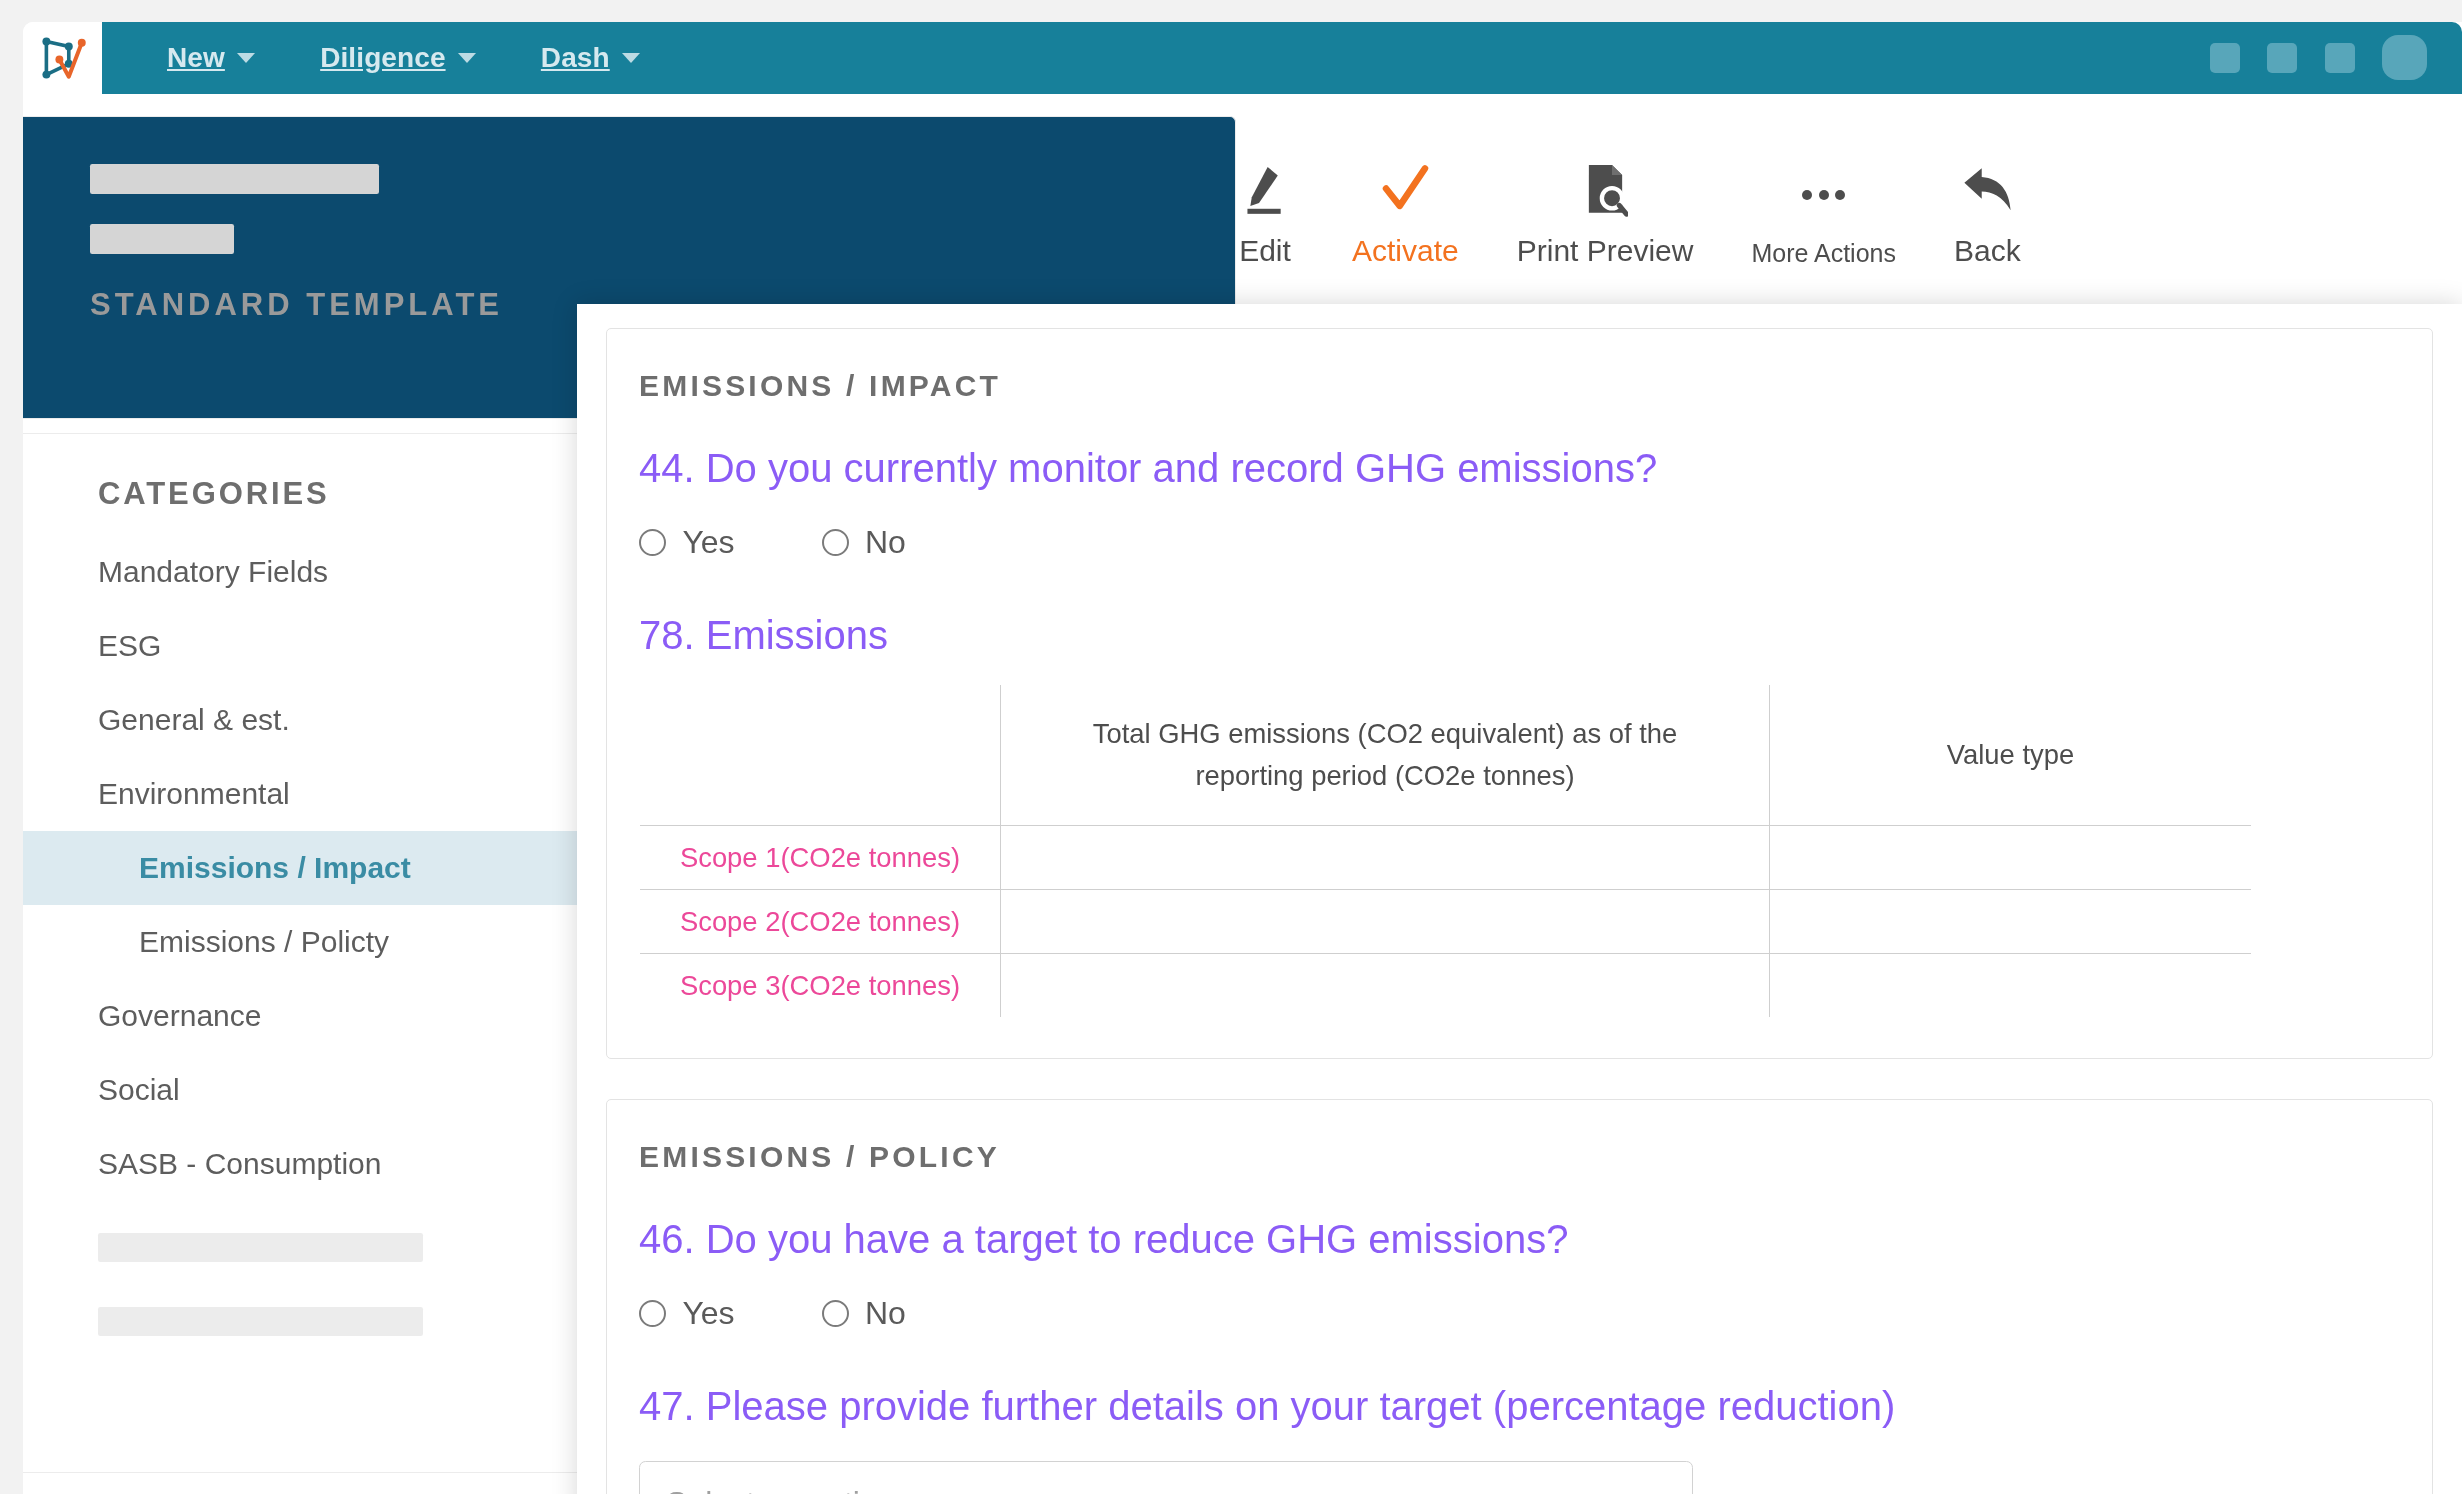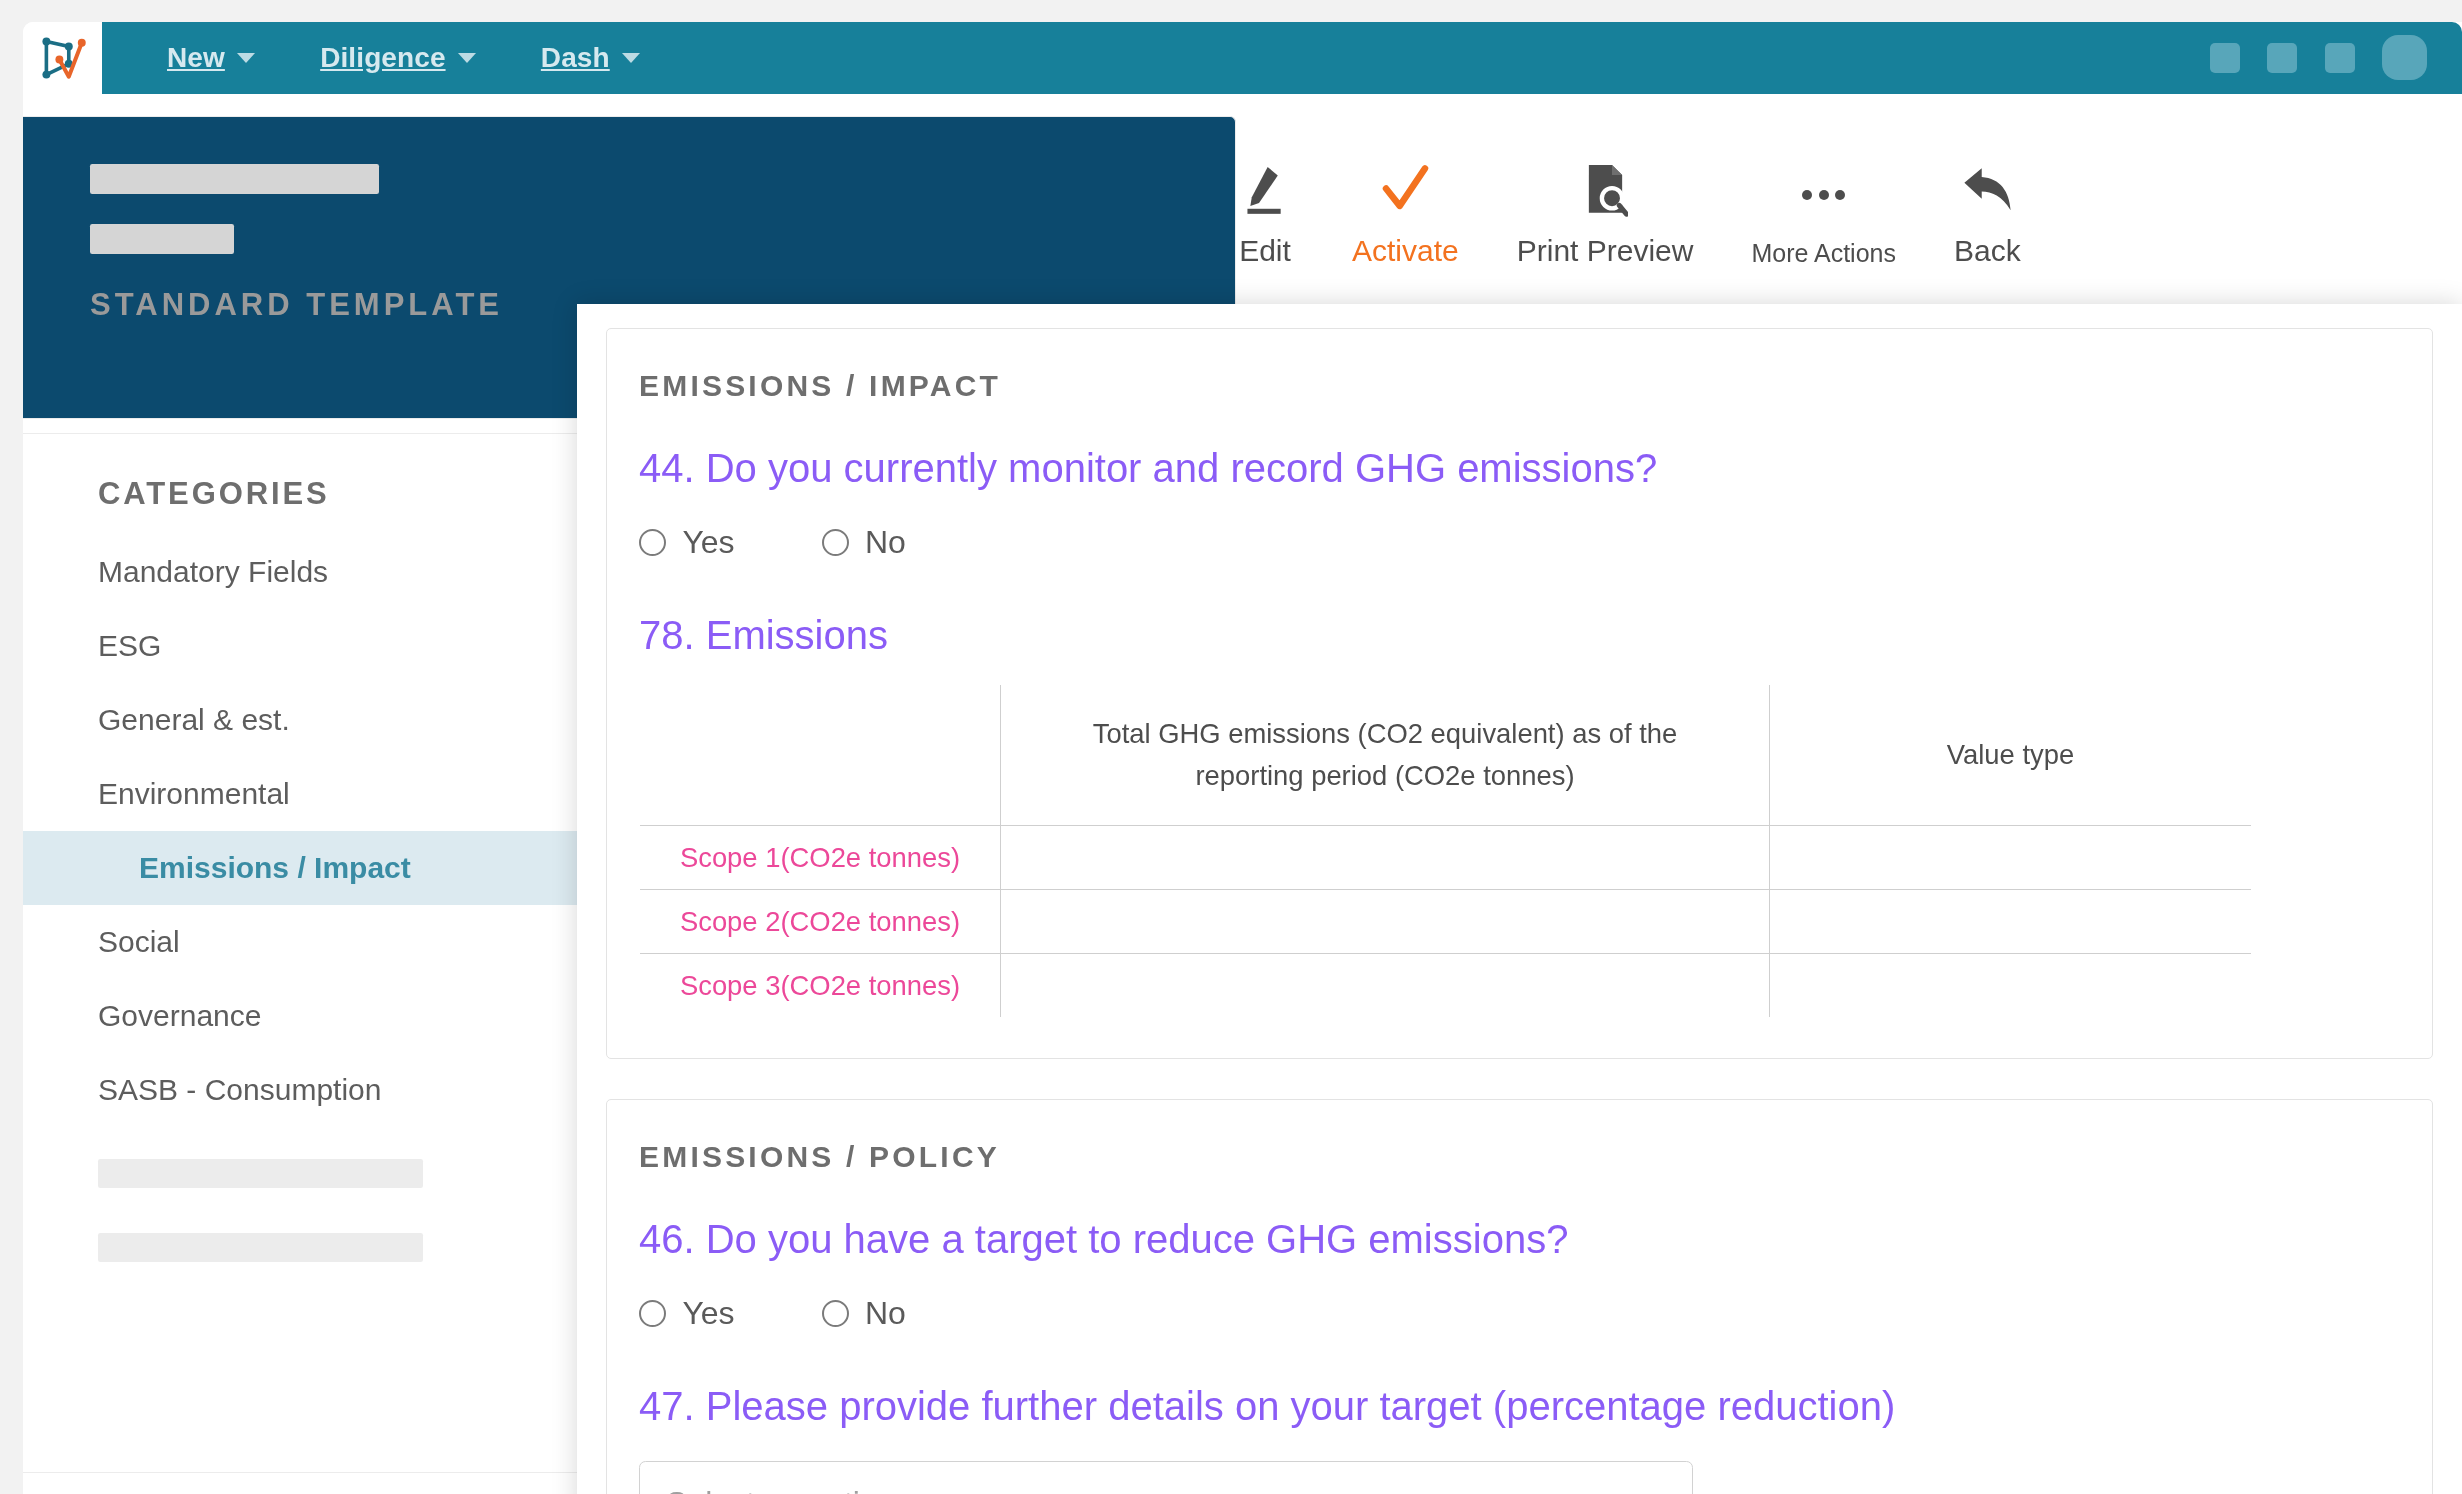--- a/index.html
+++ b/index.html
@@ -437,22 +437,23 @@
   </div>
 
   <div class="sidebar-card">
     <div class="sidebar-title">CATEGORIES</div>
     <ul class="cat-list">
       <li class="cat-item">Mandatory Fields</li>
       <li class="cat-item">ESG</li>
       <li class="cat-item">General &amp; est.</li>
       <li class="cat-item">Environmental</li>
       <li class="cat-item sub active">Emissions / Impact</li>
+      <li class="cat-item sub">Emissions / Policty</li>
+      <li class="cat-item">Governance</li>
       <li class="cat-item">Social</li>
-      <li class="cat-item">Governance</li>
       <li class="cat-item">SASB - Consumption</li>
       <li class="cat-redact first"></li>
       <li class="cat-redact second"></li>
     </ul>
   </div>
 
   <div class="main-panel">
 
     <div class="q-card">
 

